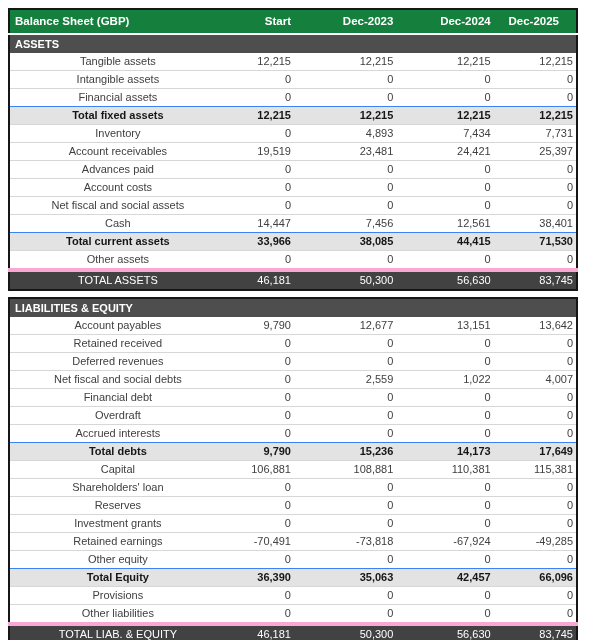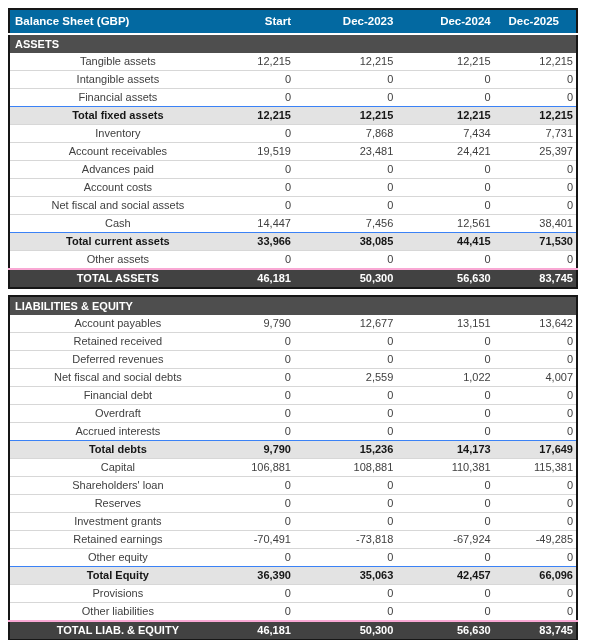--- a/index.html
+++ b/index.html
@@ -15,21 +15,21 @@
     border: 2px solid #161616;
     font-size: 11px;
   }
   col.c-label { width: 218px; }
   col.c-start { width: 69px; }
   col.c-y1 { width: 102px; }
   col.c-y2 { width: 97px; }
   col.c-y3 { width: 80px; }
 
   tr.main-header th {
-    background: #0369a1;
+    background: #15803d;
     color: #ffffff;
     font-weight: bold;
     font-size: 11.5px;
     padding: 5px 6px 5px 5px;
     line-height: 13px;
     border-bottom: 2px solid #ffffff;
   }
   tr.main-header th.label { text-align: left; }
   tr.main-header th.num { text-align: right; }
   tr.main-header th.num.last { padding-right: 17px; }
@@ -50,22 +50,22 @@
 
   tr.subtotal td {
     background: #e3e3e3;
     color: #161616;
     font-weight: bold;
     border-top: 1px solid #3b82f6;
   }
   tr.grand td {
     background: #424242;
     color: #ffffff;
-    font-weight: bold;
-    border-top: 2px solid #f9a8d4;
+    font-weight: normal;
+    border-top: 4px solid #f9a8d4;
   }
   tr.section-header td, tr.first-row td { border-top: none; }
 
   .table-gap { height: 6px; }
 </style>
 </head>
 <body>
 
 <table>
   <colgroup>
@@ -112,21 +112,21 @@
       <tr class="subtotal">
         <td class="label">Total fixed assets</td>
         <td class="num">12,215</td>
         <td class="num">12,215</td>
         <td class="num">12,215</td>
         <td class="num last">12,215</td>
       </tr>
       <tr class="normal">
         <td class="label">Inventory</td>
         <td class="num">0</td>
-        <td class="num">7,868</td>
+        <td class="num">4,893</td>
         <td class="num">7,434</td>
         <td class="num last">7,731</td>
       </tr>
       <tr class="normal">
         <td class="label">Account receivables</td>
         <td class="num">19,519</td>
         <td class="num">23,481</td>
         <td class="num">24,421</td>
         <td class="num last">25,397</td>
       </tr>

